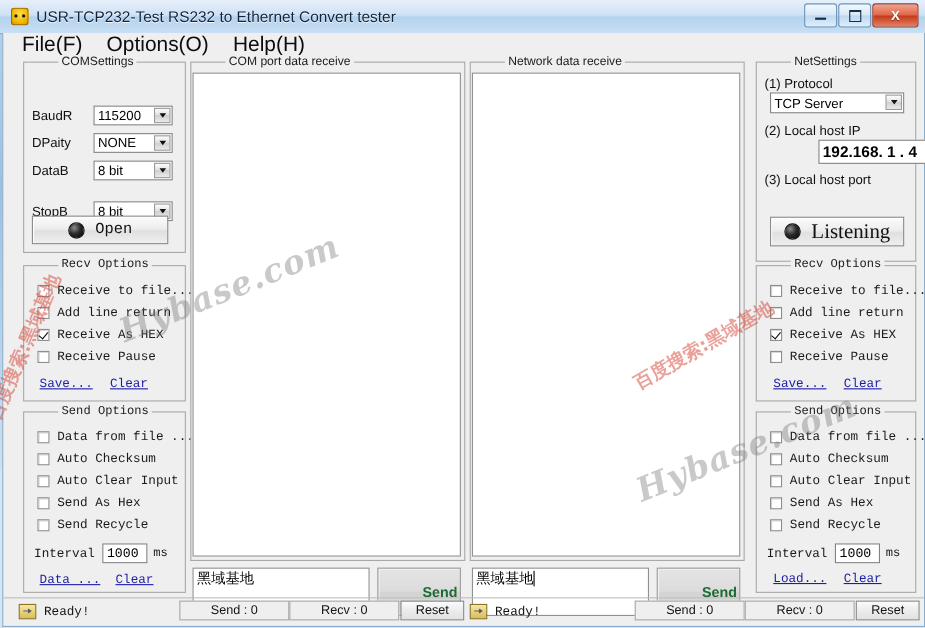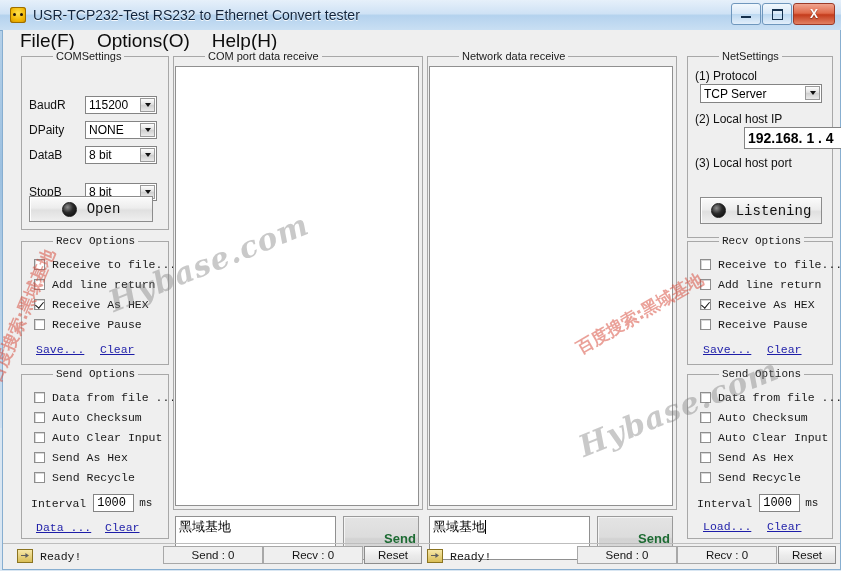--- a/index.html
+++ b/index.html
@@ -322,21 +322,21 @@
     <div style="position:absolute;left:692px;top:39px;font-size:12px;color:#101010;">(1) Protocol</div>
     <div class="combo" style="position:absolute;left:697px;top:54px;width:122px;height:19px;">
       <span>TCP Server</span>
       <span class="arrow"></span>
     </div>
     <div style="position:absolute;left:692px;top:82px;font-size:12px;color:#101010;">(2) Local host IP</div>
     <div class="txtbox" style="position:absolute;left:697px;top:97px;width:122px;height:22px;font-family:'Liberation Sans',sans-serif;font-weight:bold;font-size:14px;letter-spacing:0px;">192.168. 1  . 4</div>
     <div style="position:absolute;left:692px;top:126px;font-size:12px;color:#101010;">(3) Local host port</div>
     <div class="btn3d ledbtn" style="position:absolute;left:697px;top:167px;width:122px;height:27px;">
       <span class="led"></span>
-      <span style="font-family:Liberation Mono, monospace;font-size:14px;">Listening</span>
+      <span style="font-family:Liberation Serif, serif;font-size:19px;">Listening</span>
     </div>
 
     <div class="group" style="left:684px;top:211px;width:144px;height:122px;">
       <div class="legend mono">Recv Options</div>
     </div>
     <div class="ck" style="left:697px;top:228px;">
       <span class="ckbox"></span>
       <span class="t">Receive to file...</span>
     </div>
     <div class="ck" style="left:697px;top:248px;">

